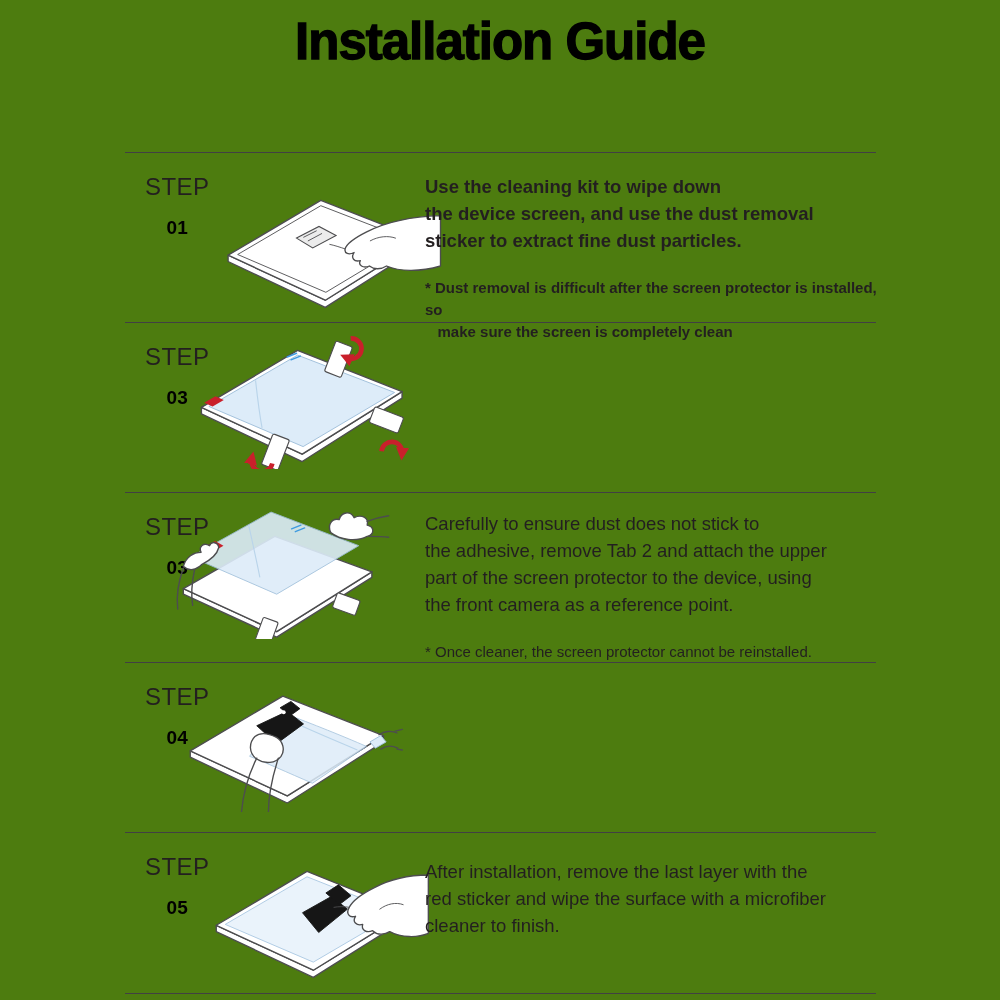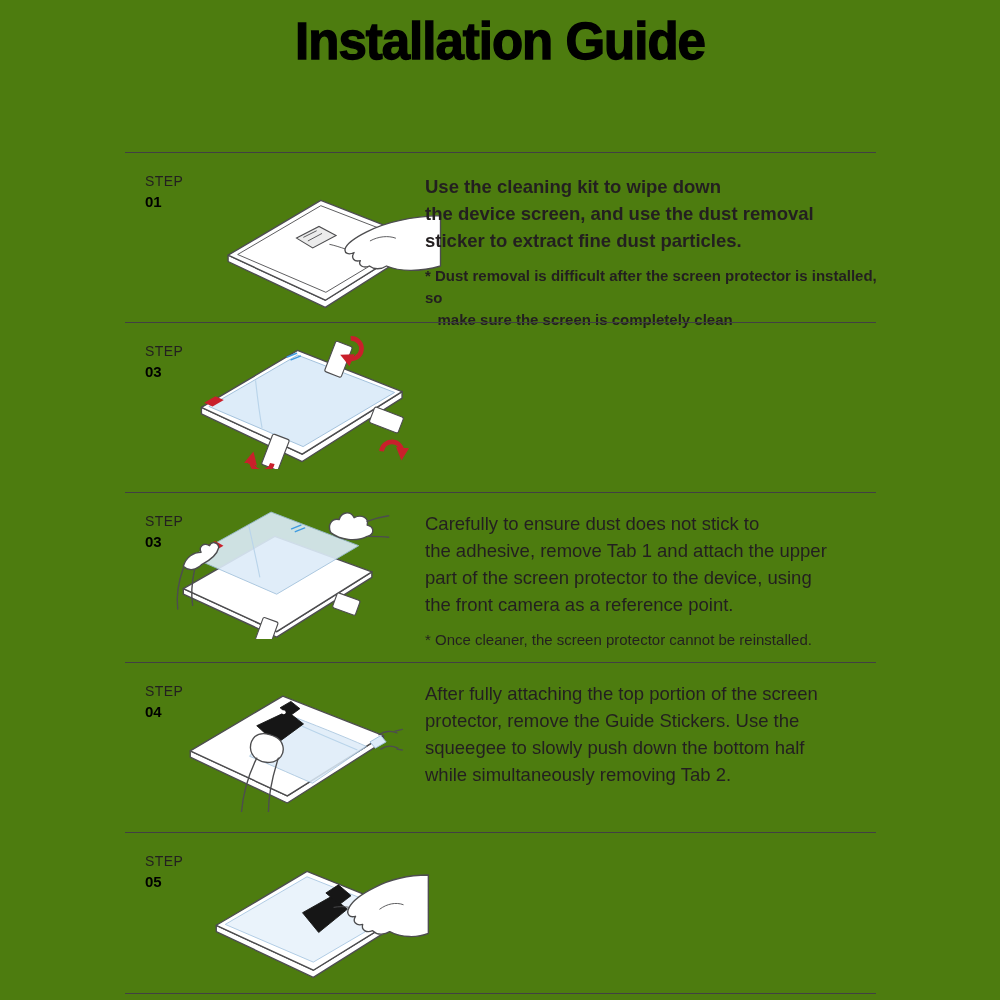--- a/index.html
+++ b/index.html
@@ -11,36 +11,36 @@
     text-align:center; font-size:51px; font-weight:bold;
     letter-spacing:-1px; color:#000;
     -webkit-text-stroke:1.3px #000;
   }
 
   .rows { position:absolute; top:152px; left:125px; width:751px; border-bottom:1px solid #414042; }
   .row { position:relative; height:169px; border-top:1px solid #414042; }
   .row:last-child { height:160px; }
 
   .step { position:absolute; left:20px; top:21px; line-height:1.1; }
-  .step-word { font-size:14px; letter-spacing:0.4px; color:#231f20; }
-  .step-num  { font-size:15px; font-weight:bold; margin-top:5px; color:#000; }
+  .step-word { font-size:24px; letter-spacing:0.4px; color:#231f20; }
+  .step-num  { font-size:19px; font-weight:bold; margin-top:18px; color:#000;text-align:center; }
 
   .illus { position:absolute; }
   .illus-1 { left:78px;  top:32px; }
   .illus-2 { left:55px;  top:6px;  }
   .illus-3 { left:22px;  top:6px;  }
   .illus-4 { left:40px;  top:16px; }
   .illus-5 { left:66px;  top:24px; }
 
   .txt { position:absolute; left:300px; width:468px; }
   .txt-1 { top:20px;font-weight:bold; } .txt-2 { top:23px; } .txt-3 { top:17px; }
   .txt-4 { top:17px; } .txt-5 { top:25px; }
 
   .body { font-size:18.5px; line-height:27px; white-space:pre-line; color:#231f20; }
-  .note { margin-top:11px; font-size:15px; line-height:22px; white-space:pre-wrap; color:#231f20; }
+  .note { margin-top:23px; font-size:15px; line-height:22px; white-space:pre-wrap; color:#231f20; }
 
   svg .ln   { fill:none; stroke:#4d4d4f; stroke-width:1.5; stroke-linejoin:round; stroke-linecap:round; }
   svg .face { fill:#ffffff; stroke:#4d4d4f; stroke-width:1.5; stroke-linejoin:round; }
   svg .thin { fill:none; stroke:#4d4d4f; stroke-width:1;   stroke-linejoin:round; stroke-linecap:round; }
   svg .film { fill:#ddecf9; stroke:#9dbdd9; stroke-width:1; stroke-linejoin:round; }
   svg .tab  { fill:#ffffff; stroke:#4d4d4f; stroke-width:1.2; }
   svg .red  { fill:#c9202b; }
   svg .arr  { fill:none; stroke:#c9202b; stroke-width:5; stroke-linecap:butt; }
   svg .blk  { fill:#161616; stroke:#161616; stroke-linejoin:round; }
   svg .blu  { fill:none; stroke:#3f9be0; stroke-width:1.5; stroke-linecap:round; }
@@ -145,21 +145,21 @@
           <path class="ln" d="M42,76 C39,90 38,102 40,114"></path>
         </g>
         <g>
           <path class="face" d="M188,36 C184,28 189,20 197,22 C199,14 209,12 213,20 C221,16 229,20 227,28 C235,30 235,38 227,40 C215,46 198,44 188,36 Z"></path>
           <path class="ln" d="M227,24 C235,21 243,19 250,18"></path>
           <path class="ln" d="M229,40 C236,40 243,40 250,41"></path>
         </g>
       </svg>
       <div class="txt txt-3">
         <div class="body">Carefully to ensure dust does not stick to
-the adhesive, remove Tab 1 and attach the upper
+the adhesive, remove Tab 2 and attach the upper
 part of the screen protector to the device, using
 the front camera as a reference point.</div>
         <div class="note">* Once cleaner, the screen protector cannot be reinstalled.</div>
       </div>
     </div>
 
     <div class="row">
       <div class="step">
         <div class="step-word">STEP</div>
         <div class="step-num">04</div>
@@ -179,27 +179,20 @@
           <path class="ln" d="M88,88 C79,106 73,126 71,148"></path>
           <path class="ln" d="M112,88 C105,110 101,130 101,148"></path>
         </g>
         <g>
           <path class="film" d="M214,70 L226,63 L232,70 L220,77 Z"></path>
           <path class="ln" d="M224,62 C230,58 238,57 244,60"></path>
           <path class="ln" d="M226,78 C232,74 239,74 245,77"></path>
           <path class="ln" d="M242,58 L250,56 M244,78 L250,79"></path>
         </g>
       </svg>
-      <div class="txt txt-4">
-        <div class="body">After fully attaching the top portion of the screen
-protector, remove the Guide Stickers. Use the
-squeegee to slowly push down the bottom half
-while simultaneously removing Tab 2.</div>
-        <div class="note"></div>
-      </div>
     </div>
 
     <div class="row">
       <div class="step">
         <div class="step-word">STEP</div>
         <div class="step-num">05</div>
       </div>
       <svg class="illus illus-5" width="250" height="124" viewBox="0 0 250 138">
         <path class="face" d="M14,76 L14,83 L122,134 L227,68 L227,61 L122,126 Z"></path>
         <path class="face" d="M14,76 L115,16 L227,61 L122,126 Z"></path>
@@ -208,17 +201,20 @@
           <path class="blk" d="M110,62 L142,44 L160,58 L128,84 Z"></path>
           <path class="blk" d="M136,40 L150,31 L164,43 L151,53 Z"></path>
         </g>
         <g>
           <path class="face" d="M250,20 C225,20 205,26 190,34 C178,40 166,48 162,56 C158,63 162,68 169,66 C165,72 170,77 177,75 C175,81 181,85 188,82 C193,87 201,87 207,83 C220,90 238,90 250,85 Z"></path>
           <path class="thin" d="M196,58 C204,52 214,50 222,53"></path>
           <path class="thin" d="M162,56 C156,55 150,55 145,56"></path>
         </g>
       </svg>
       <div class="txt txt-5">
+        <div class="body">After installation, remove the last layer with the
+red sticker and wipe the surface with a microfiber
+cleaner to finish.</div>
       </div>
     </div>
 
   </div>
 </div>
 
 </body></html>

